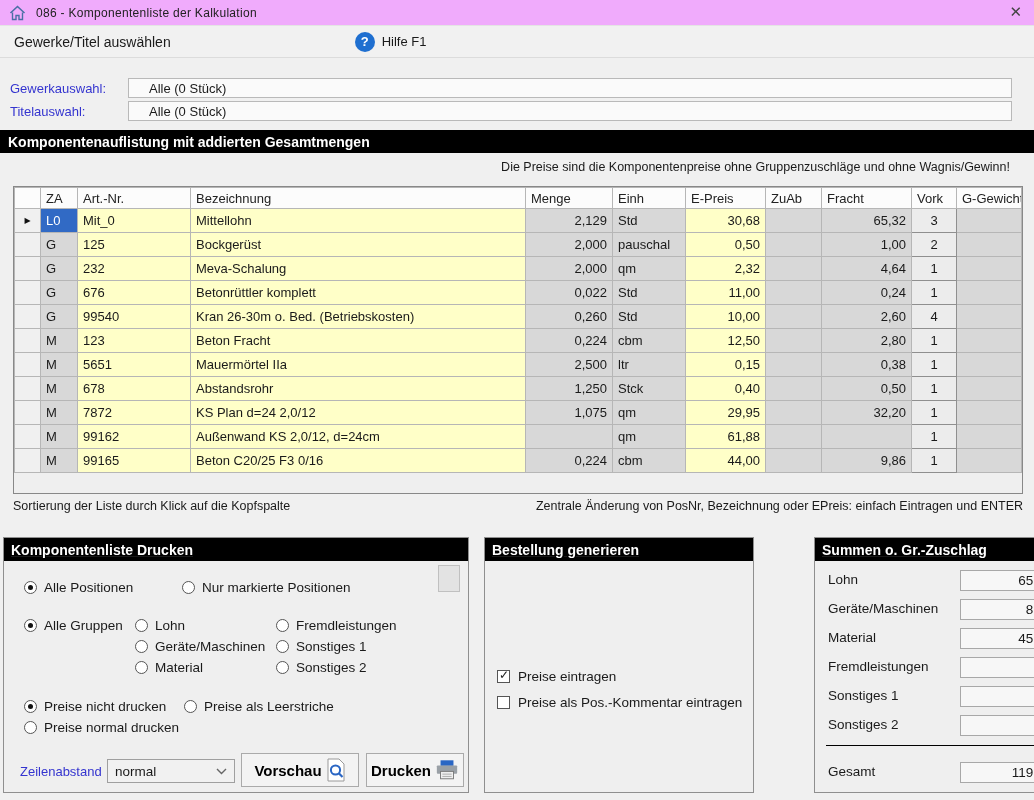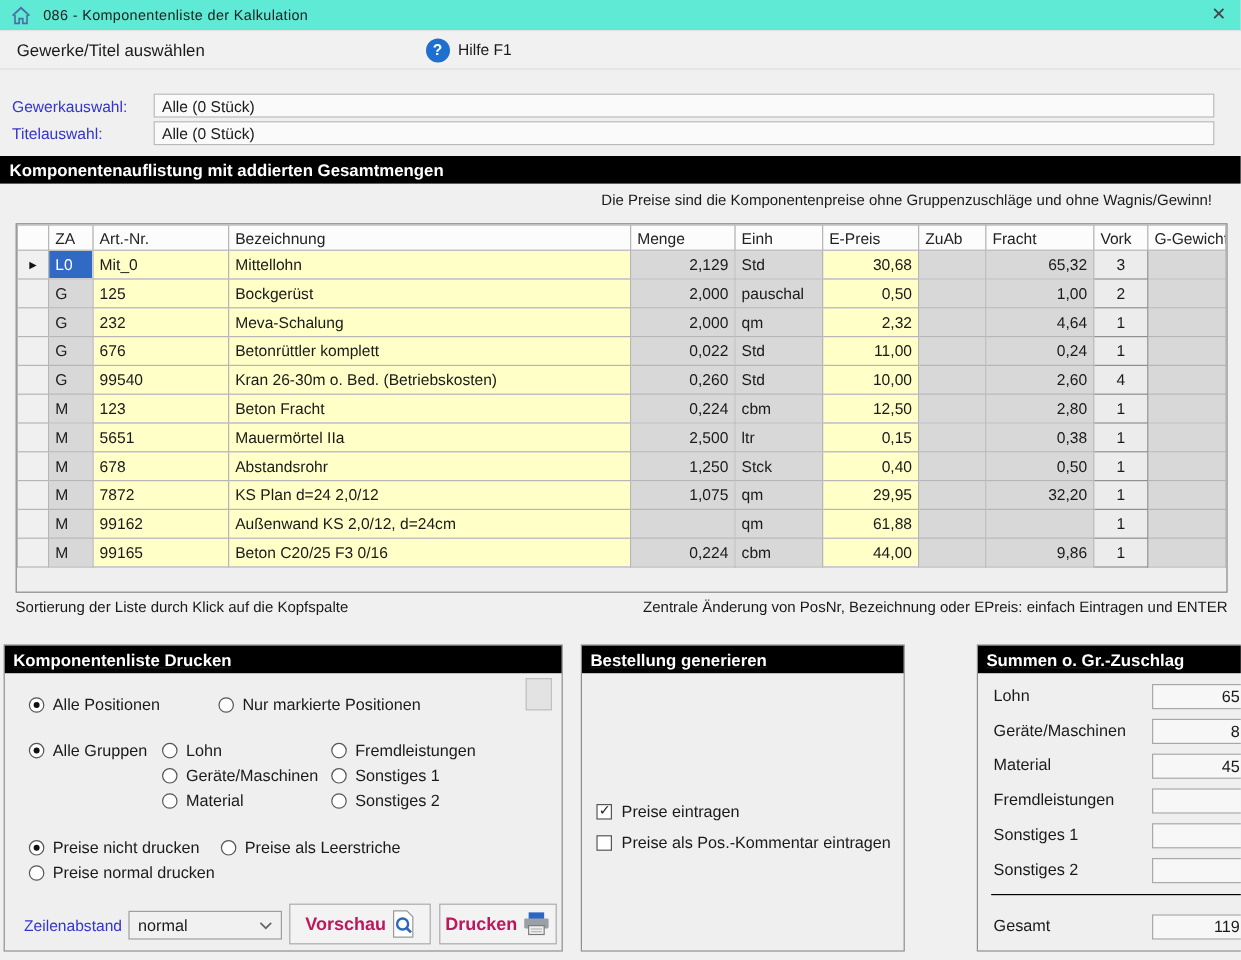--- a/index.html
+++ b/index.html
@@ -5,38 +5,38 @@
   * { margin:0; padding:0; box-sizing:border-box; }
   html,body { width:1034px; height:800px; }
   body {
     font-family:"Liberation Sans", sans-serif;
     background:#f0f0f0; color:#1a1a1a; font-size:13px;
     position:relative; overflow:hidden;
   }
   .abs { position:absolute; }
 
   
-  .titlebar { left:0; top:0; width:1034px; height:26px; background:#5eead4;
+  .titlebar { left:0; top:0; width:1034px; height:26px; background:#f0abfc;
     border-bottom:1px solid #e4e4e4; display:flex; align-items:center; }
   .home-ic { margin-left:9px; width:17px; height:16px; }
   .title-text { margin-left:10px; font-size:12px; color:#222; letter-spacing:.3px; }
   .close-x { position:absolute; right:12px; top:3px; font-size:15px; color:#444; cursor:pointer; }
 
   
   .toolbar { left:0; top:26px; width:1034px; height:32px; background:#f1f1f1;
     border-bottom:1px solid #dcdcdc; display:flex; align-items:center; }
   .tb-item { font-size:14px; color:#1a1a1a; padding:0 14px; cursor:default; }
   .help-group { display:flex; align-items:center; gap:7px; margin-left:170px; }
   .help-ic { width:20px; height:20px; border-radius:50%; background:#1f6fd0; color:#fff;
     font-weight:bold; font-size:13px; display:flex; align-items:center; justify-content:center; }
 
   
   .flt-label { color:#3434cf; font-size:13px; }
   .flt-field { background:#fafafa; border:1px solid #b9b9b9; height:20px;
-    display:flex; align-items:center; padding-left:6px; font-size:13px; color:#1a1a1a; }
+    display:flex; align-items:center; padding-left:20px; font-size:13px; color:#1a1a1a; }
 
   
   .black-bar { background:#000; color:#fff; font-weight:bold; font-size:14px;
     display:flex; align-items:center; padding-left:8px; }
 
   .note-line { font-size:12.5px; color:#1a1a1a; }
 
   
   .table-wrap { left:13px; top:186px; width:1010px; height:308px;
     border:1px solid #888; background:#efefef; overflow:hidden; }
@@ -73,21 +73,21 @@
     border-radius:50%; background:#111; }
   .checkbox { display:inline-block; width:13px; height:13px; border:1px solid #555; background:#fff;
     position:relative; vertical-align:-2px; margin-right:8px; flex:none; }
   .checkbox.on::after { content:"✓"; position:absolute; left:1px; top:-3px; font-size:12px; color:#222; }
   .opt { display:flex; align-items:center; font-size:13.5px; color:#1a1a1a; cursor:default; }
 
   .corner-box { position:absolute; right:8px; top:27px; width:22px; height:27px;
     background:#e3e3e3; border:1px solid #c0c0c0; }
 
   .btn { background:#f3f3f3; border:1px solid #aaa; display:flex; align-items:center;
-    justify-content:center; gap:4px; font-weight:bold; font-size:15px; color:#be185d; cursor:pointer; }
+    justify-content:center; gap:4px; font-weight:bold; font-size:15px; color:#000000; cursor:pointer; }
 
   .select { background:#f1f1f1; border:1px solid #9f9f9f; height:24px; display:flex;
     align-items:center; justify-content:space-between; padding:0 7px; font-size:13.5px; }
 
   .sum-row { position:absolute; left:0; width:100%; height:20px; }
   .sum-label { position:absolute; left:13px; top:2px; font-size:13.5px; }
   .sum-field { position:absolute; left:145px; top:0; width:99px; height:21px; background:#f7f7f7;
     border:1px solid #a8a8a8; text-align:right; padding:2px 6px 0 0; font-size:13.5px; }
   .sum-divider { position:absolute; left:11px; width:233px; border-top:1px solid #000; }
 </style>

